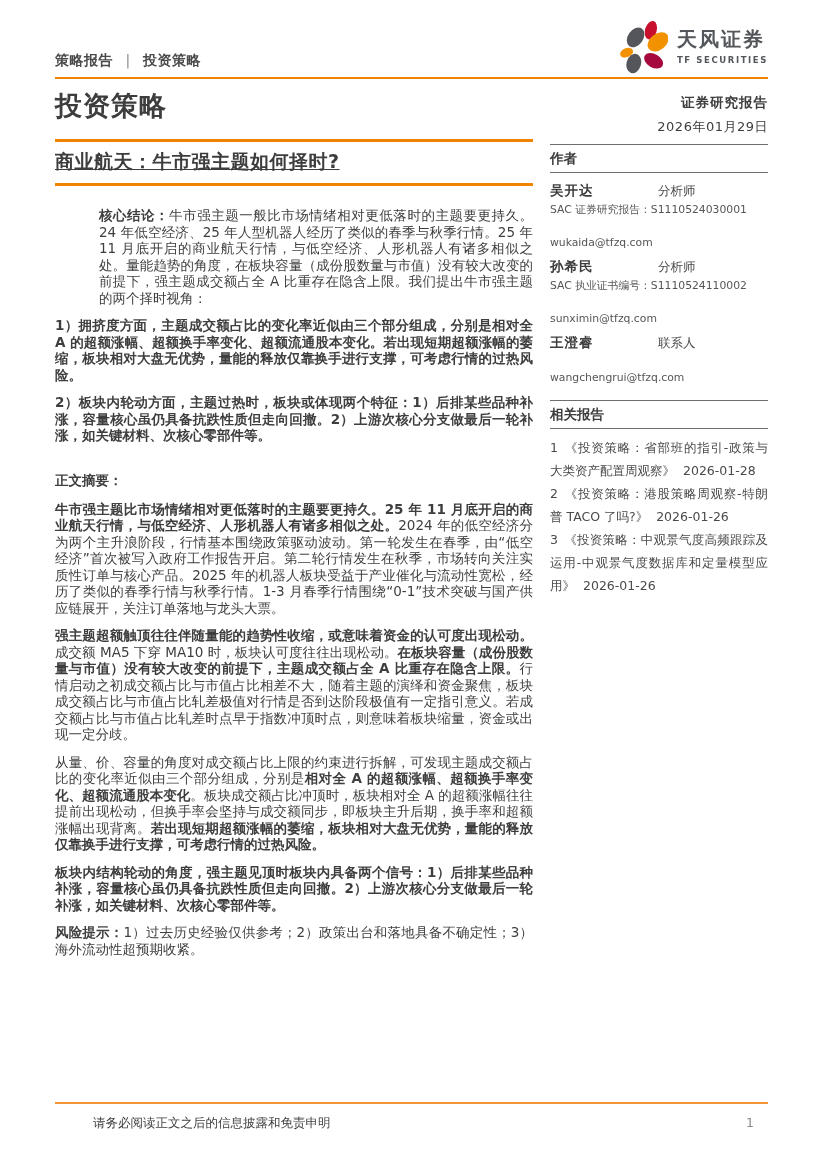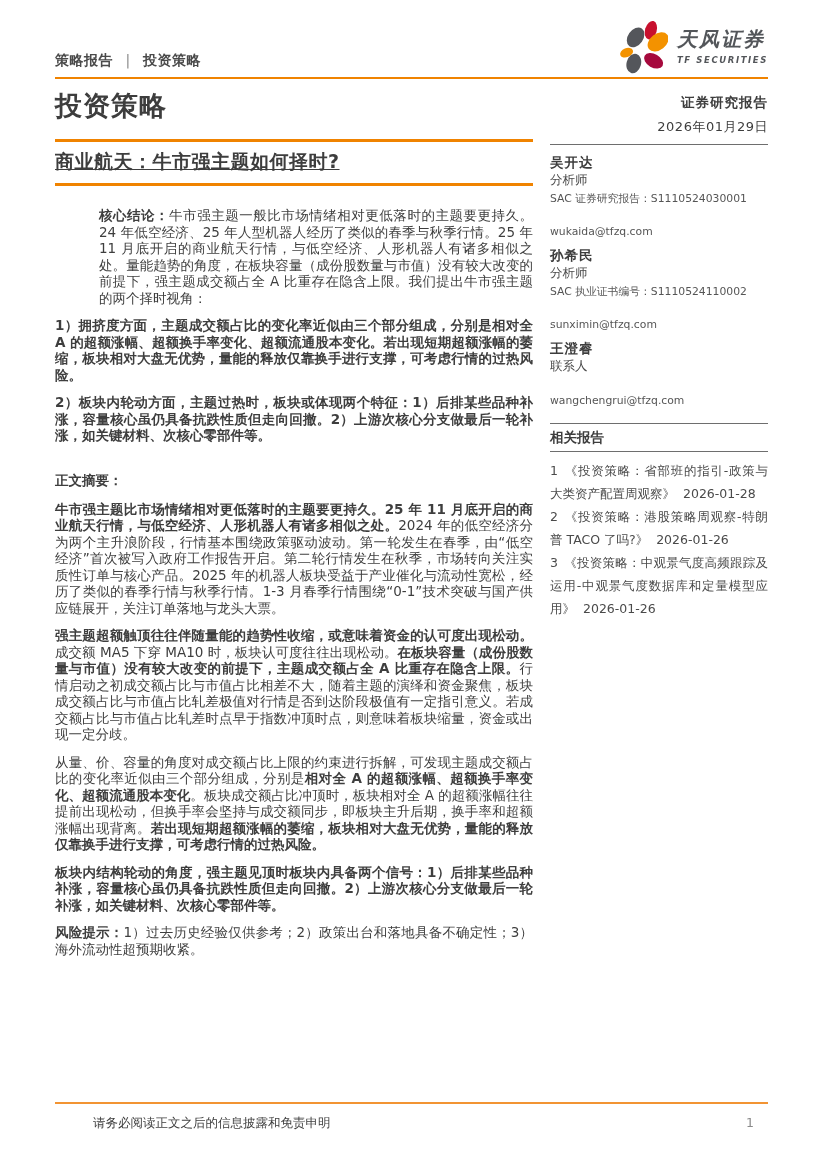--- a/index.html
+++ b/index.html
@@ -10,21 +10,21 @@
   }
   .content{padding:0 59px 0 55px;}
 
   
   .topbar{
     display:flex;justify-content:space-between;align-items:flex-end;
     height:77px;border-bottom:2px solid #F08300;
   }
   .category{font-size:14px;font-weight:bold;color:#4a4a4a;padding-bottom:7px;letter-spacing:.5px;}
   .category .sep{color:#8a8a8a;margin:0 7px;font-weight:normal;}
-  .brand{display:flex;align-items:center;gap:9px;margin-bottom:3px;font-style:italic;}
+  .brand{display:flex;align-items:center;gap:9px;margin-bottom:3px;}
   .brand-cn{font-size:20px;font-weight:bold;color:#53565A;letter-spacing:2px;}
   .brand-en{font-size:8.5px;font-weight:bold;color:#53565A;letter-spacing:1.6px;margin-top:2px;}
 
   
   .columns{display:flex;gap:17px;}
   .main{width:478px;flex:0 0 478px;}
   .aside{flex:1;min-width:0;}
 
   
   h1.page-title{font-size:27px;margin:9px 0 0;color:#3d3d3d;letter-spacing:1px;font-weight:bold;}
@@ -35,21 +35,21 @@
   .para.first{margin-top:21px;margin-left:44px;}
   .summary-heading{margin-top:28px;font-size:13.5px;font-weight:bold;color:#3e3e3e;}
 
   
   .report-type{margin-top:15px;text-align:right;font-size:13.5px;font-weight:bold;color:#3d3d3d;letter-spacing:1px;}
   .report-date{margin-top:6px;text-align:right;font-size:13px;font-weight:normal;color:#3d3d3d;letter-spacing:.5px;}
   .side-rule{border-bottom:1px solid #6e6e6e;margin-top:8px;}
   .side-heading{font-size:13.5px;font-weight:bold;color:#3d3d3d;padding:5px 0 4px;border-bottom:1px solid #6e6e6e;}
   .related-sec{margin-top:16px;border-top:1px solid #6e6e6e;}
   .author{margin-top:9px;}
-  .author-row{display:flex;align-items:baseline;flex-direction:column;}
+  .author-row{display:flex;align-items:baseline;}
   .author-name{font-size:13.5px;font-weight:bold;color:#3d3d3d;width:108px;letter-spacing:1px;}
   .author-role{font-size:12.5px;color:#4a4a4a;}
   .author-cert{font-size:10.8px;color:#555;margin-top:3px;}
   .author-cert:empty{display:none;}
   .author-email{font-size:10.8px;color:#555;margin-top:19px;}
   .rel-list{margin-top:7px;}
   .rel-item{font-size:12.5px;line-height:23px;color:#4a4a4a;text-align:justify;}
   .rel-index{margin-right:6px;}
   .rel-date{margin-left:8px;white-space:nowrap;}
 
@@ -110,20 +110,21 @@
         <div class="para"><span>从量、价、容量的角度对成交额占比上限的约束进行拆解，可发现主题成交额占比的变化率近似由三个部分组成，分别是</span><span class="b">相对全 A 的超额涨幅、超额换手率变化、超额流通股本变化</span><span>。板块成交额占比冲顶时，板块相对全 A 的超额涨幅往往提前出现松动，但换手率会坚持与成交额同步，即板块主升后期，换手率和超额涨幅出现背离。</span><span class="b">若出现短期超额涨幅的萎缩，板块相对大盘无优势，量能的释放仅靠换手进行支撑，可考虑行情的过热风险。</span></div>
         <div class="para"><span class="b">板块内结构轮动的角度，强主题见顶时板块内具备两个信号：1）后排某些品种补涨，容量核心虽仍具备抗跌性质但走向回撤。2）上游次核心分支做最后一轮补涨，如关键材料、次核心零部件等。</span></div>
         <div class="para"><span class="b">风险提示：</span><span>1）过去历史经验仅供参考；2）政策出台和落地具备不确定性；3）海外流动性超预期收紧。</span></div>
       </div>
 
       <div class="aside">
         <div class="report-type">证券研究报告</div>
         <div class="report-date">2026年01月29日</div>
         <div class="side-rule"></div>
 
+        <div class="side-heading">作者</div>
 
         <div class="author">
           <div class="author-row">
             <span class="author-name">吴开达</span>
             <span class="author-role">分析师</span>
           </div>
           <div class="author-cert">SAC 证券研究报告：S1110524030001</div>
           <div class="author-email">wukaida@tfzq.com</div>
         </div>
 

